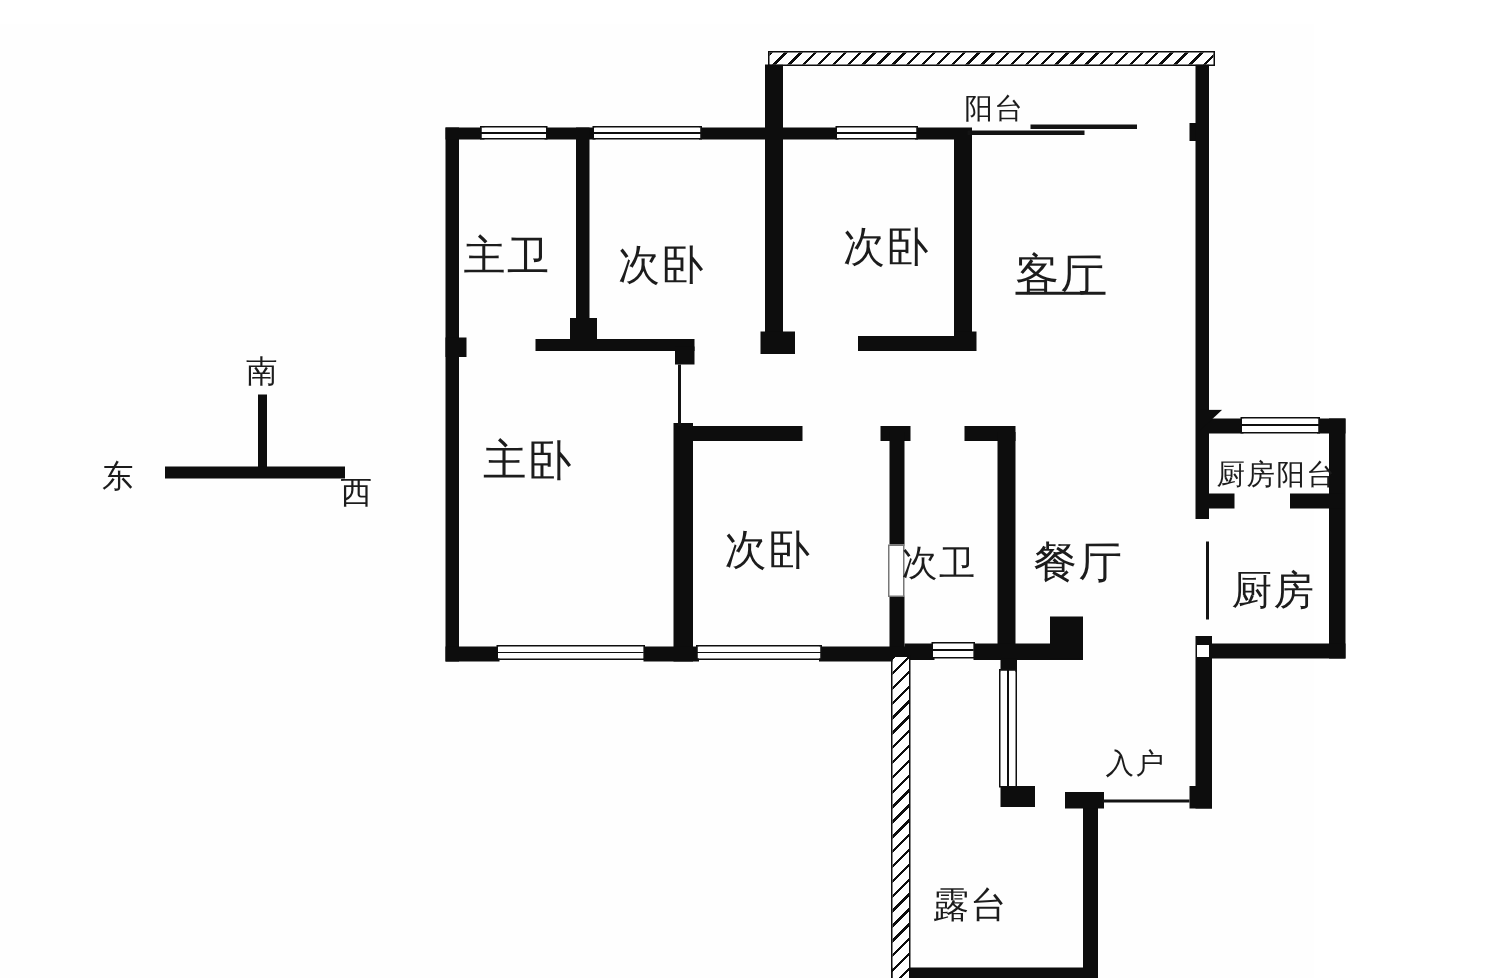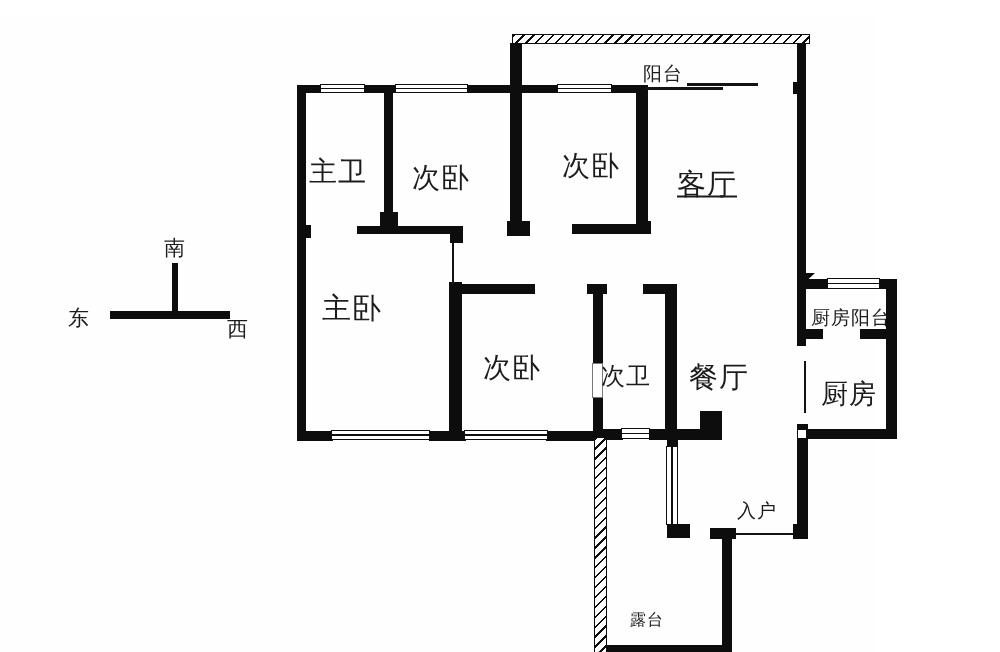--- a/index.html
+++ b/index.html
@@ -86,23 +86,23 @@
     <div class="white-patch" style="left: 798px; top: 414px; width: 8px; height: 8px;"></div>
     <div class="tri" style="left: 800px; top: 257px; width: 15px; height: 14px;"></div>
     <div class="room-label" style="left: 663px; top: 57px; font-size: 19px;">阳台</div>
     <div class="room-label" style="left: 338px; top: 156px; font-size: 28px;">主卫</div>
     <div class="room-label" style="left: 441px; top: 162px; font-size: 28px;">次卧</div>
     <div class="room-label" style="left: 591px; top: 150px; font-size: 28px;">次卧</div>
     <div class="room-label" style="left: 707px; top: 168px; font-size: 29px; text-decoration: underline;">客厅</div>
     <div class="room-label" style="left: 352px; top: 292px; font-size: 29px;">主卧</div>
     <div class="room-label" style="left: 512px; top: 352px; font-size: 28px;">次卧</div>
     <div class="room-label" style="left: 626px; top: 360px; font-size: 24px;">次卫</div>
-    <div class="room-label" style="left: 719px; top: 361px; font-size: 29px;">餐厅</div>
+    <div class="room-label" style="left: 719px; top: 361px; font-size: 29px; font-family: Liberation Mono, monospace;">餐厅</div>
     <div class="room-label" style="left: 851px; top: 301px; font-size: 19px;">厨房阳台</div>
     <div class="room-label" style="left: 849px; top: 378px; font-size: 27px;">厨房</div>
     <div class="room-label" style="left: 757px; top: 494px; font-size: 19px;">入户</div>
-    <div class="room-label" style="left: 647px; top: 588px; font-size: 16px; margin-top: 16px;">露台</div>
+    <div class="room-label" style="left: 647px; top: 588px; font-size: 24px;">露台</div>
     <div class="wall" style="left: 172px; top: 247px; width: 6px; height: 50px;"></div>
     <div class="wall" style="left: 110px; top: 295px; width: 120px; height: 8px;"></div>
     <div class="room-label" style="left: 175px; top: 232px; font-size: 21px;">南</div>
     <div class="room-label" style="left: 79px; top: 302px; font-size: 21px;">东</div>
     <div class="room-label" style="left: 238px; top: 313px; font-size: 21px;">西</div>
   </div>
 
 </body></html>

